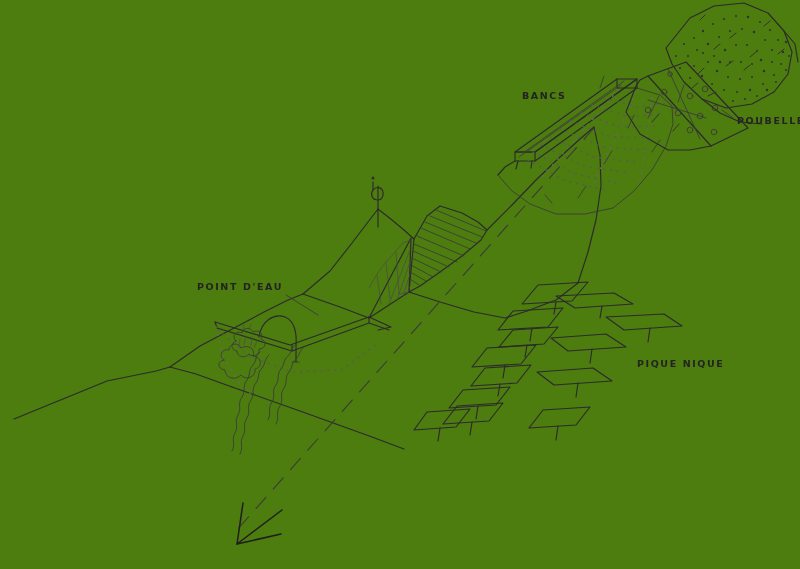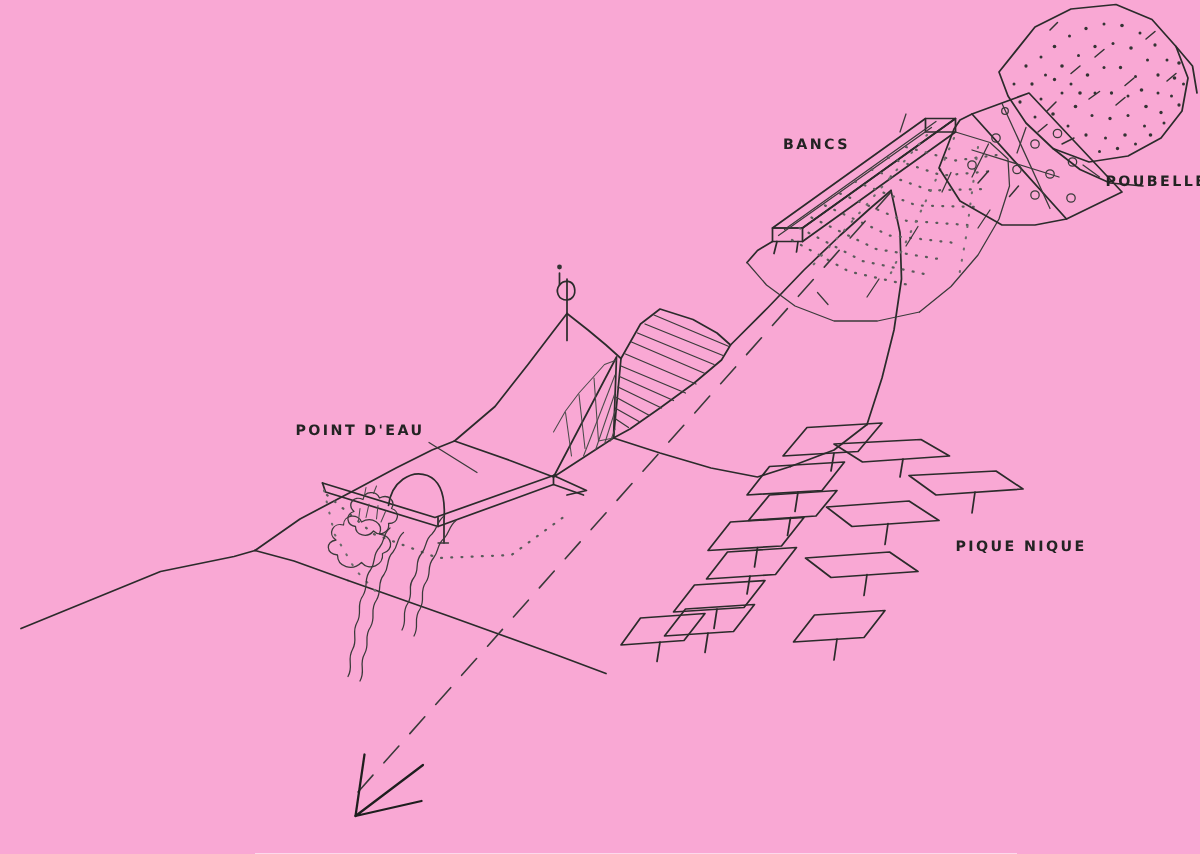--- a/index.html
+++ b/index.html
@@ -11,21 +11,21 @@
   body {
     width: 800px;
     height: 569px;
     overflow: hidden;
     font-family: "Liberation Sans", sans-serif;
   }
   #sketch-root {
     position: relative;
     width: 800px;
     height: 569px;
-    background: #f9a8d4;
+    background: #4d7c0f;
   }
   #sketch-svg {
     display: block;
     width: 800px;
     height: 569px;
   }
   .ink {
     fill: none;
     stroke: #2b2b2b;
     stroke-width: 1.15;

